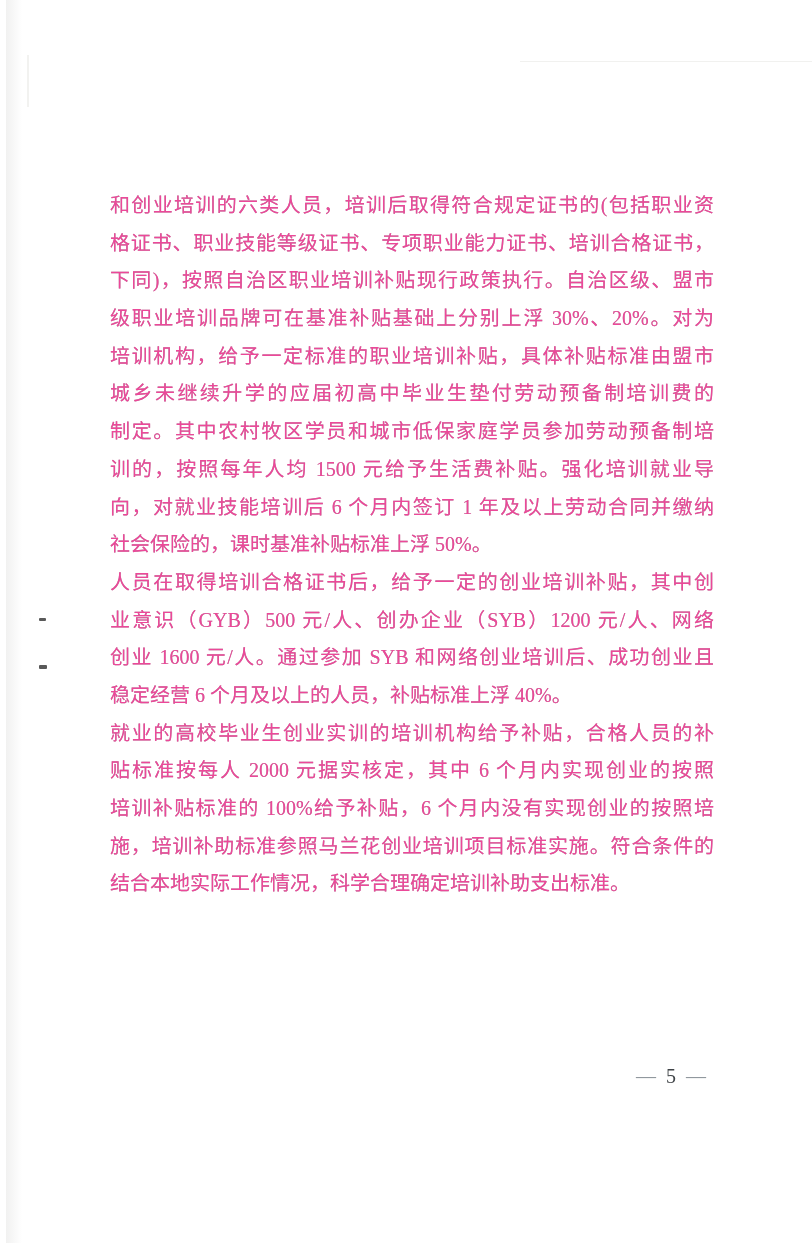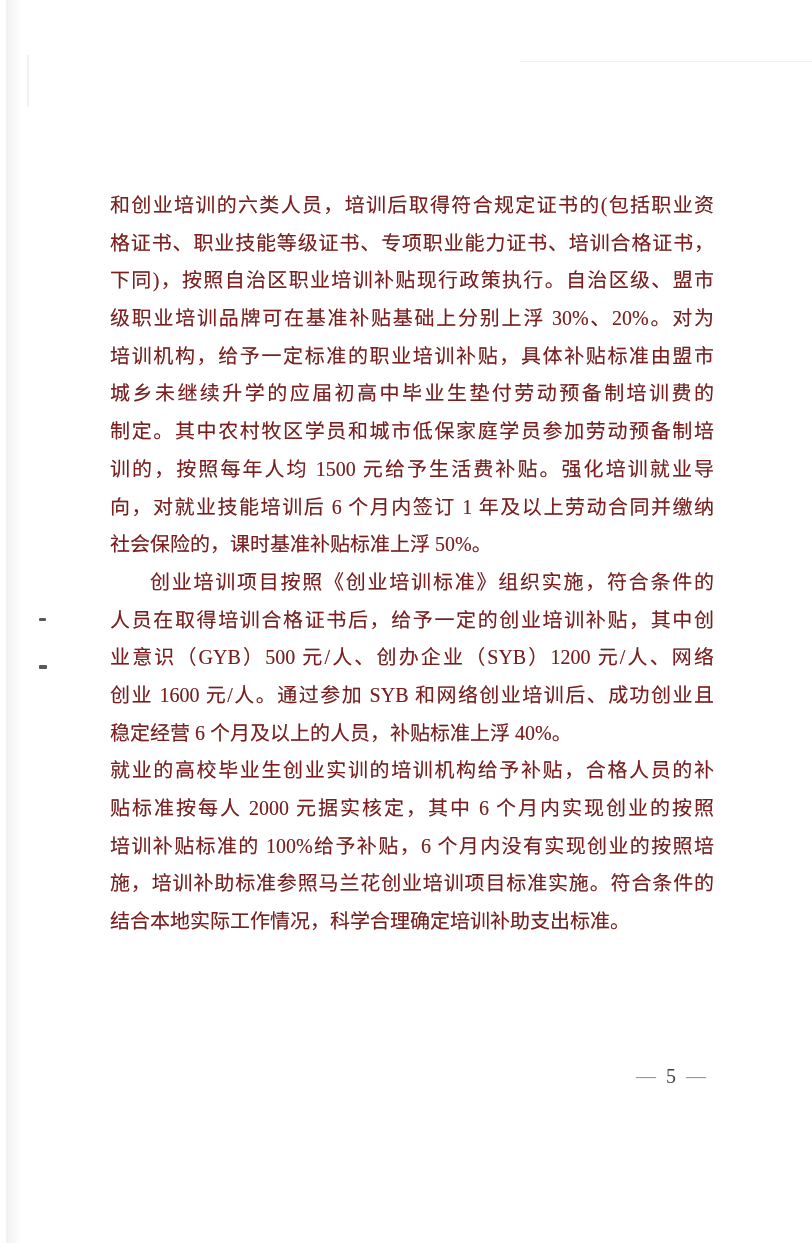--- a/index.html
+++ b/index.html
@@ -54,21 +54,21 @@
   .text-block {
     position: absolute;
     left: 110px;
     top: 187px;
     width: 604px;
   }
   .line {
     height: 37.7px;
     line-height: 37.7px;
     font-size: 20px;
-    color: #7f1d1d;
+    color: #ec4899;
     text-align: justify;
     text-align-last: justify;
     text-justify: inter-character;
     overflow: hidden;
     white-space: nowrap;
     text-shadow: 0 0 0.4px rgba(45,45,45,0.45);
   }
   .line.para-start { text-indent: 40px; }
   .line.para-end {
     text-align: right;
@@ -106,21 +106,20 @@
     <div class="line">和创业培训的六类人员，培训后取得符合规定证书的(包括职业资</div>
     <div class="line">格证书、职业技能等级证书、专项职业能力证书、培训合格证书，</div>
     <div class="line">下同)，按照自治区职业培训补贴现行政策执行。自治区级、盟市</div>
     <div class="line">级职业培训品牌可在基准补贴基础上分别上浮 30%、20%。对为</div>
     <div class="line">培训机构，给予一定标准的职业培训补贴，具体补贴标准由盟市</div>
     <div class="line">城乡未继续升学的应届初高中毕业生垫付劳动预备制培训费的</div>
     <div class="line">制定。其中农村牧区学员和城市低保家庭学员参加劳动预备制培</div>
     <div class="line">训的，按照每年人均 1500 元给予生活费补贴。强化培训就业导</div>
     <div class="line">向，对就业技能培训后 6 个月内签订 1 年及以上劳动合同并缴纳</div>
     <div class="line para-end">社会保险的，课时基准补贴标准上浮 50%。</div>
-    <div class="line para-start">创业培训项目按照《创业培训标准》组织实施，符合条件的</div>
     <div class="line">人员在取得培训合格证书后，给予一定的创业培训补贴，其中创</div>
     <div class="line">业意识（GYB）500 元/人、创办企业（SYB）1200 元/人、网络</div>
     <div class="line">创业 1600 元/人。通过参加 SYB 和网络创业培训后、成功创业且</div>
     <div class="line para-end">稳定经营 6 个月及以上的人员，补贴标准上浮 40%。</div>
     <div class="line">就业的高校毕业生创业实训的培训机构给予补贴，合格人员的补</div>
     <div class="line">贴标准按每人 2000 元据实核定，其中 6 个月内实现创业的按照</div>
     <div class="line">培训补贴标准的 100%给予补贴，6 个月内没有实现创业的按照培</div>
     <div class="line">施，培训补助标准参照马兰花创业培训项目标准实施。符合条件的</div>
     <div class="line para-end">结合本地实际工作情况，科学合理确定培训补助支出标准。</div>
   </div>

